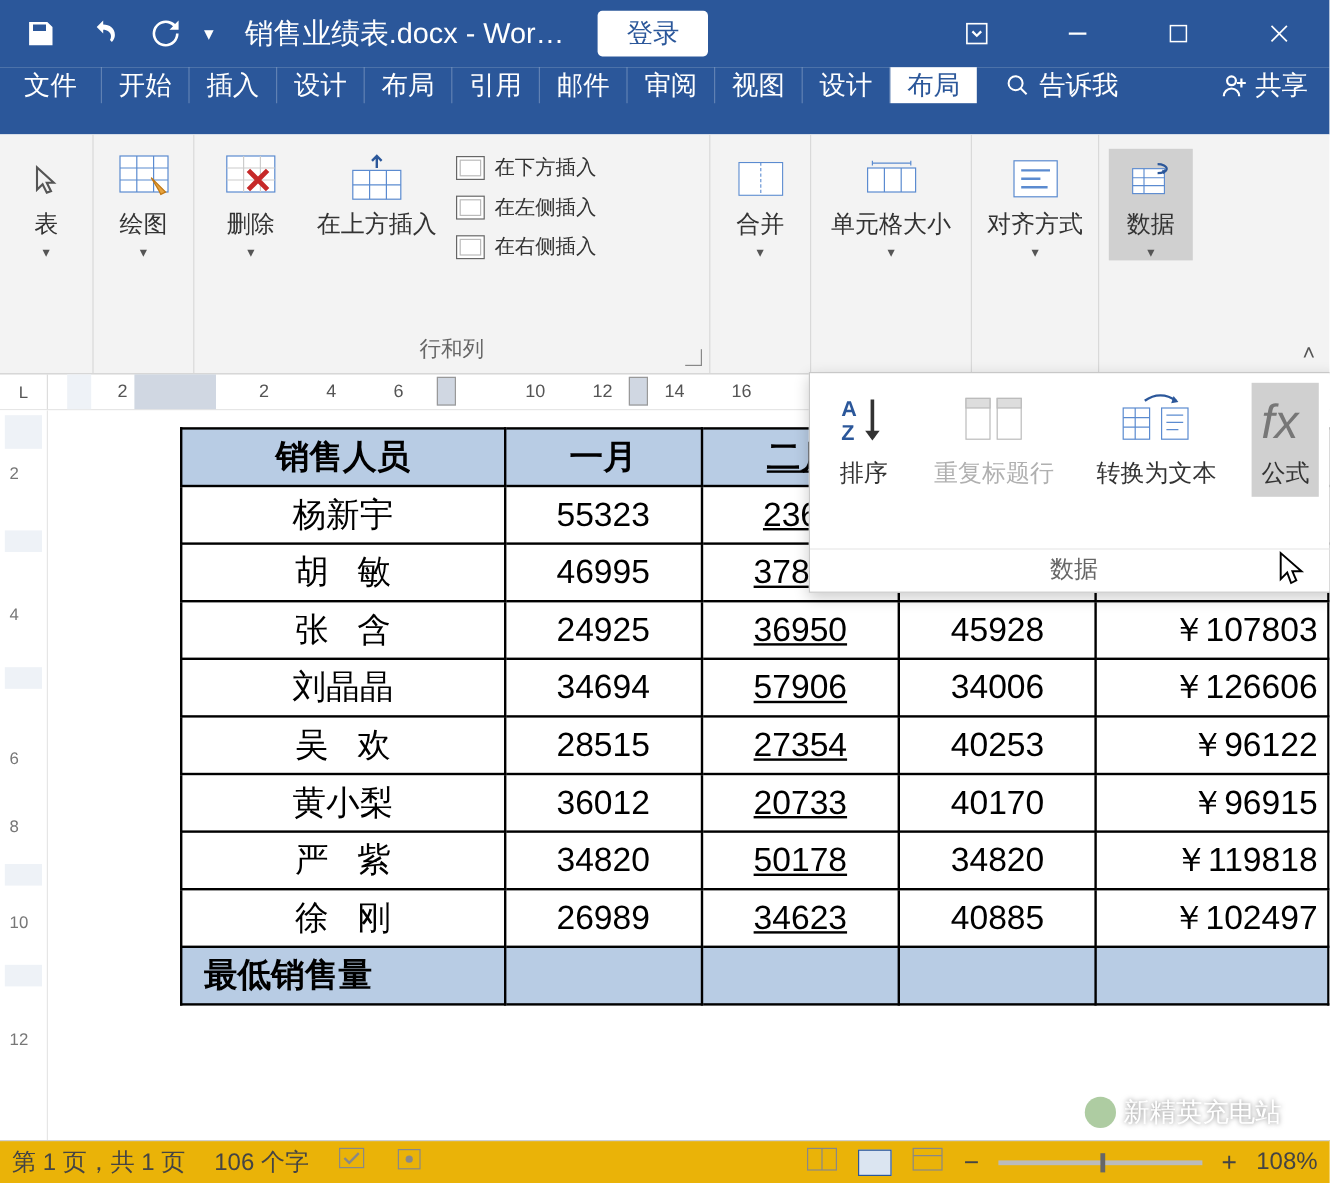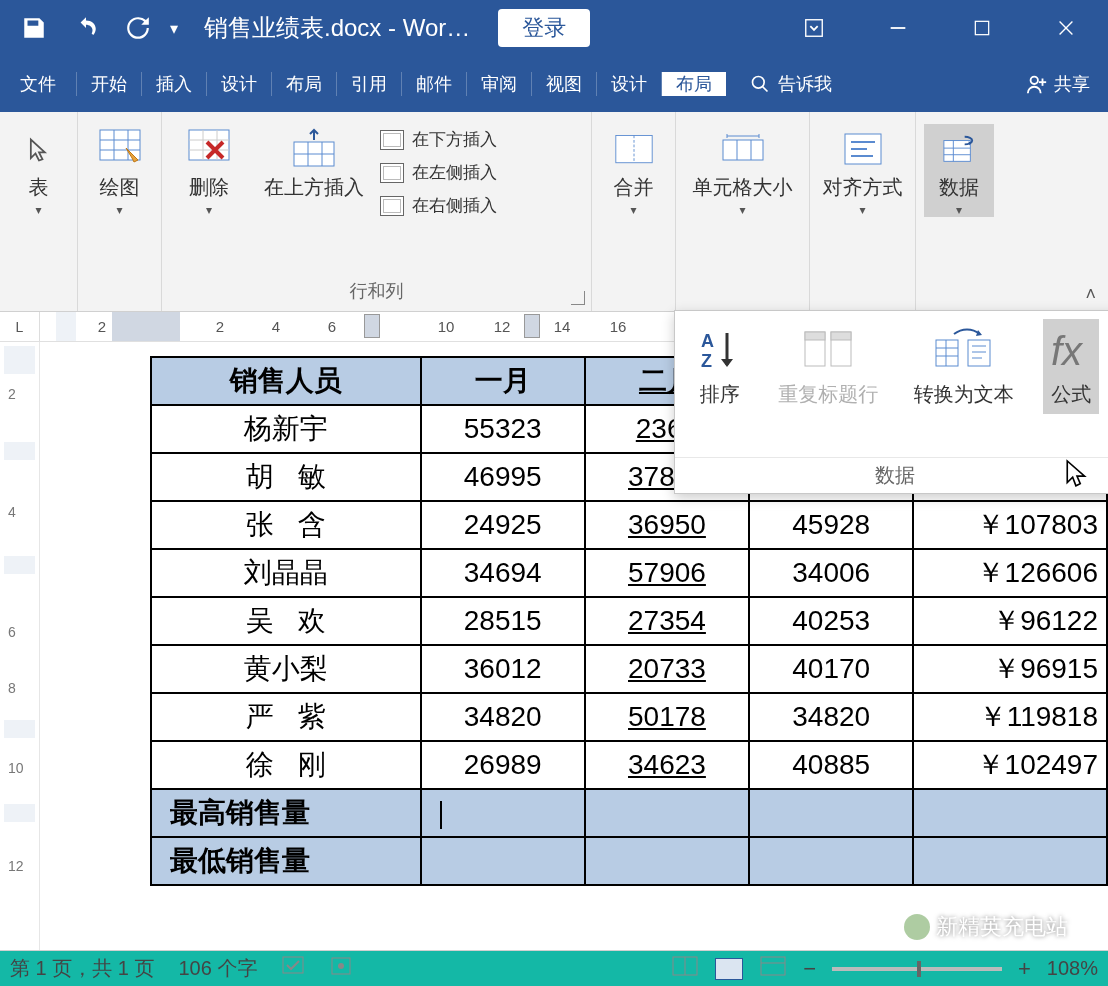--- a/index.html
+++ b/index.html
@@ -11,21 +11,21 @@
 .qat-btn { width: 52px; height: 56px; display: flex; align-items: center; justify-content: center; color: #fff; }
 .qat-btn svg { fill: #fff; }
 .qat-sep { width: 20px; text-align: center; color: #fff; }
 .doc-title { flex: 0 0 auto; margin-left: 20px; font-size: 24px; color: #fff; white-space: nowrap; }
 .login-pill { margin-left: 28px; background: #fff; color: #2b579a; padding: 4px 24px; border-radius: 4px; font-size: 22px; }
 .tb-spacer { flex: 1; }
 .winbtn { width: 84px; height: 56px; display: flex; align-items: center; justify-content: center; }
 .winbtn svg { stroke: #fff; fill: none; stroke-width: 1.5; }
 
 
-.tabbar { height: 56px; background: #2b579a; display: flex; align-items: center; color: #fff; font-size: 18px; }
+.tabbar { height: 56px; background: #2b579a; display: flex; align-items: flex-start; color: #fff; font-size: 22px; }
 .tab { padding: 0 14px; display: flex; align-items: center; border-right: 1px solid rgba(255,255,255,0.25); white-space: nowrap; }
 .tab.file { padding: 0 20px; }
 .tab.active { background: #fff; color: #2b579a; border-right: none; }
 .tab.noborder { border-right: none; }
 .tab.tellme { padding-left: 24px; }
 .tab.share { margin-left: auto; padding-right: 18px; }
 
 
 .ribbon { height: 200px; background: #f3f3f3; border-bottom: 1px solid #d0d0d0; display: flex; position: relative; }
 .rgroup { display: flex; flex-direction: column; border-right: 1px solid #d9d9d9; }
@@ -80,21 +80,21 @@
 .dropdown { position: absolute; top: -32px; right: -8px; width: 442px; height: 184px; background: #fff; border: 1px solid #c8c8c8; box-shadow: 0 4px 12px rgba(0,0,0,0.2); display: flex; flex-direction: column; z-index: 10; }
 .dd-body { flex: 1; display: flex; justify-content: space-around; align-items: flex-start; padding: 8px 4px; }
 .dd-item { display: flex; flex-direction: column; align-items: center; gap: 6px; padding: 6px 6px; font-size: 20px; color: #333; }
 .dd-item.disabled { color: #b0b0b0; }
 .dd-item.highlight { background: #d0d0d0; }
 .dd-item .icn { height: 50px; display: flex; align-items: center; justify-content: center; }
 .dd-footer { height: 36px; text-align: center; font-size: 20px; color: #666; border-top: 1px solid #e8e8e8; line-height: 34px; }
 .cursor-arrow { position: absolute; right: 18px; top: 116px; font-size: 28px; color: #000; z-index: 11; }
 
 
-.statusbar { height: 36px; background: #14b8a6; border-top: 1px solid #d0d0d0; display: flex; align-items: center; font-size: 20px; color: #444; padding: 0 10px; gap: 24px; position: absolute; bottom: 0; left: 0; right: 0; }
+.statusbar { height: 36px; background: #eab308; border-top: 1px solid #d0d0d0; display: flex; align-items: center; font-size: 20px; color: #444; padding: 0 10px; gap: 24px; position: absolute; bottom: 0; left: 0; right: 0; }
 .statusbar .views { display: flex; gap: 16px; margin-left: auto; align-items: center; }
 .view-ico { width: 28px; height: 22px; border: 1.5px solid #888; }
 .view-ico.active { border-color: #2b579a; background: #dbe5f1; }
 .zoom-slider { width: 170px; height: 4px; background: #bbb; position: relative; }
 .zoom-slider::before { content: ""; position: absolute; left: 50%; top: -6px; width: 4px; height: 16px; background: #666; }
 
 
 .watermark { position: absolute; right: 40px; bottom: 44px; font-size: 22px; color: #fff; text-shadow: 0 0 4px rgba(0,0,0,0.5); z-index: 5; display: flex; align-items: center; gap: 6px; }
 .watermark .bubble { width: 26px; height: 26px; border-radius: 50%; background: rgba(120,170,100,0.6); display: inline-block; }
 </style>
@@ -442,27 +442,20 @@
             <td class="c1"><span class="name-sp">
                 <span>徐</span>
                 <span>刚</span>
               </span></td>
             <td class="c2">26989</td>
             <td class="c3">34623</td>
             <td class="c4">40885</td>
             <td class="c5">￥102497</td>
           </tr>
       <tr class="sum">
-            <td class="c1">最高销售量</td>
-            <td class="c2 empty cursor-cell"></td>
-            <td class="c3 empty"></td>
-            <td class="c4 empty"></td>
-            <td class="c5 empty"></td>
-          </tr>
-      <tr class="sum">
             <td class="c1">最低销售量</td>
             <td class="c2 empty"></td>
             <td class="c3 empty"></td>
             <td class="c4 empty"></td>
             <td class="c5 empty"></td>
           </tr>
     </tbody>
       </table>
 
     <div class="dropdown">

